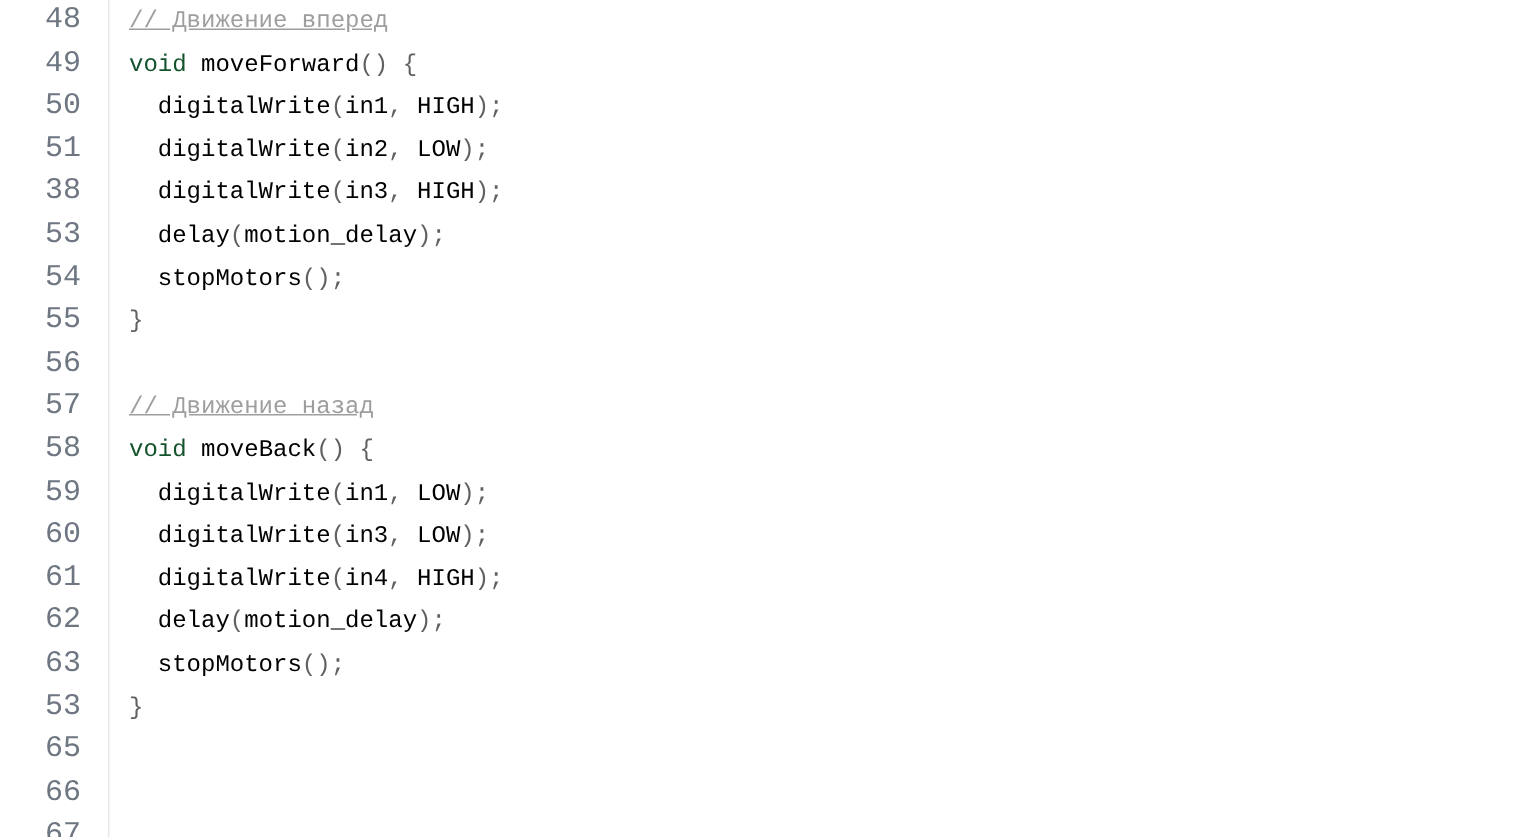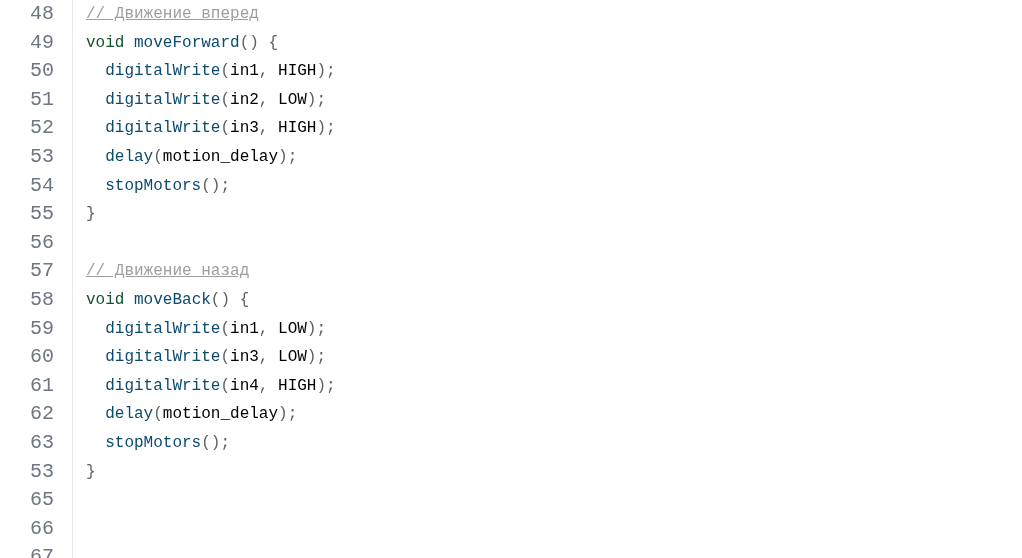--- a/index.html
+++ b/index.html
@@ -37,34 +37,34 @@
     .indent-guide {
       position: absolute;
       top: 0;
       bottom: 0;
       width: 1px;
       background: #e8e8e8;
     }
     .guide-1 { left: 0px; }
     .tok-comment { color: #9e9e9e; text-decoration: underline; }
     .tok-keyword { color: #14532d; }
-    .tok-func { color: #0c4a6e; }
+    .tok-func { color: #000000; }
     .tok-ident { color: #000000; }
     .tok-punct { color: #616161; }
     .tok-brace { color: #616161; }
   </style>
 </head>
 <body>
 
 <div class="gutter" id="gutter">
     <div class="ln">48</div>
     <div class="ln">49</div>
     <div class="ln">50</div>
     <div class="ln">51</div>
-    <div class="ln">52</div>
+    <div class="ln">38</div>
     <div class="ln">53</div>
     <div class="ln">54</div>
     <div class="ln">55</div>
     <div class="ln">56</div>
     <div class="ln">57</div>
     <div class="ln">58</div>
     <div class="ln">59</div>
     <div class="ln">60</div>
     <div class="ln">61</div>
     <div class="ln">62</div>

